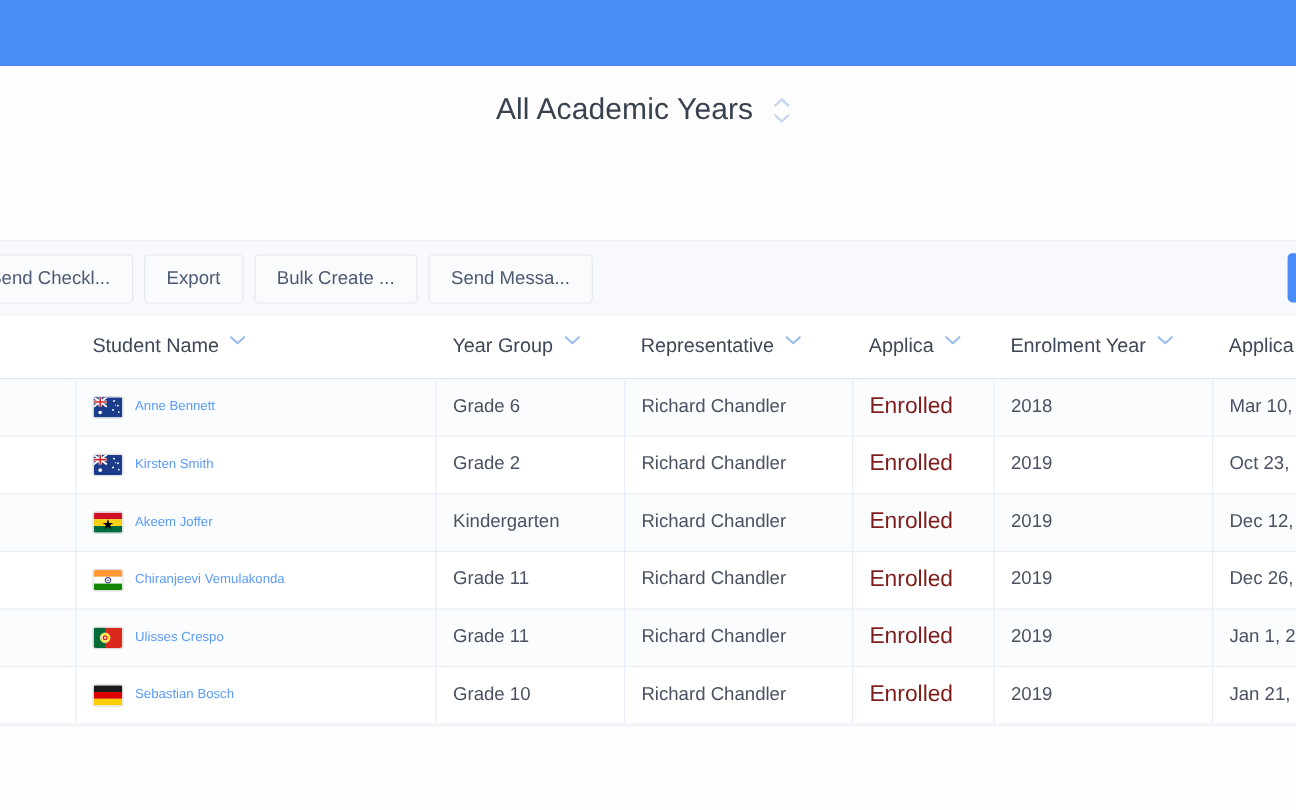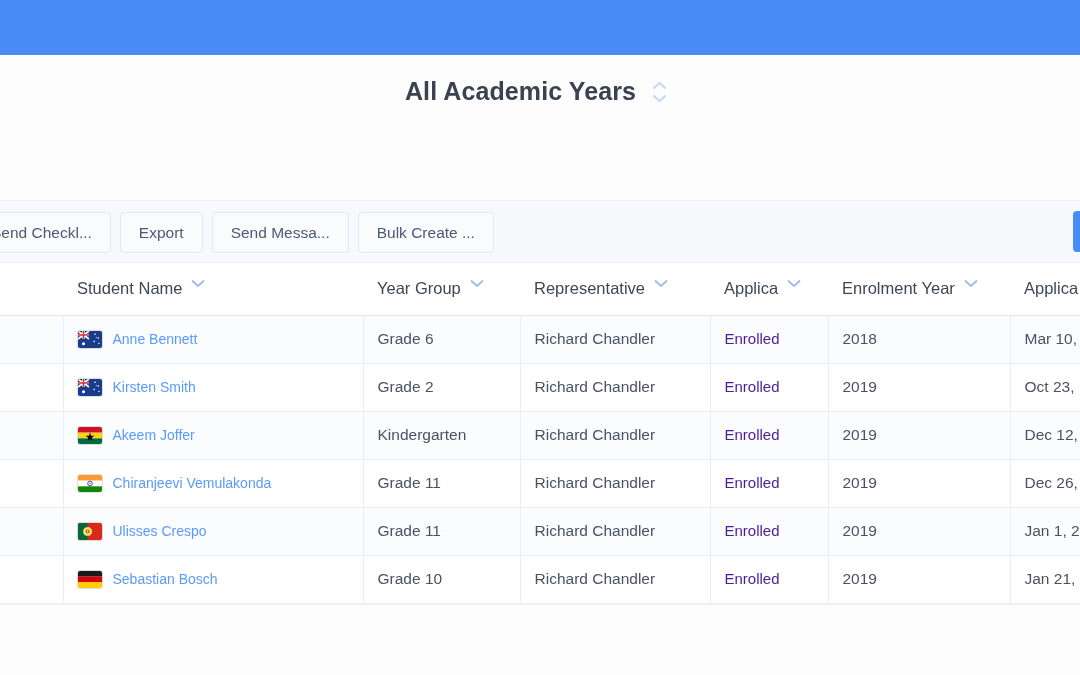--- a/index.html
+++ b/index.html
@@ -22,21 +22,21 @@
 
   
   .title-bar {
     position: absolute; top: 55px; left: 0;
     width: 1080px; height: 73px;
     background: #fdfdfe;
     display: flex; align-items: center; justify-content: center;
   }
   .title-inner { display: flex; align-items: center; gap: 14px; transform: translateX(-3px); }
   .page-title {
-    font-size: 25px; color: #3a4250; font-weight: 700;
+    font-size: 25px; color: #3a4250; font-weight: 400;
     letter-spacing: 0.1px; white-space: nowrap;
   }
   .sort-toggle {
     display: flex; flex-direction: column; align-items: center;
     gap: 4px; cursor: pointer; padding: 2px;
   }
   .sort-toggle svg { display: block; }
 
   
   .filter-strip {
@@ -158,24 +158,24 @@
     flex: 0 0 auto;
     width: 24px; height: 17px;
     border-radius: 2px;
     overflow: hidden;
     box-shadow: 0 0 0 1px rgba(0,0,0,.13);
     position: relative;
     display: block;
   }
   .flag svg { display: block; width: 24px; height: 17px; }
   .student-link {
-    color: #5b9bf8; text-decoration: none; font-size: 14px;
+    color: #5b9bf8; text-decoration: none; font-size: 11px;
     white-space: nowrap; cursor: pointer;
   }
-  .status-enrolled { color: #4c1d95; font-size: 15px; margin-top: 24px; }
+  .status-enrolled { color: #7f1d1d; font-size: 19px; margin-top: 24px; }
 
   
   .footer {
     position: absolute; top: 604px; left: 0;
     width: 1080px; height: 71px;
     background: #fdfdfe;
     border-top: 1px solid #eef1f6;
   }
 </style>
 </head>
@@ -209,22 +209,22 @@
         </svg>
       </span>
     </div>
     <div class="filter-link">View filter results a</div>
   </div>
 
   <div class="toolbar">
     <div class="toolbar-row" id="toolbar-row">
         <button class="tb-btn">Send Checkl...</button>
         <button class="tb-btn">Export</button>
+        <button class="tb-btn">Bulk Create ...</button>
         <button class="tb-btn">Send Messa...</button>
-        <button class="tb-btn">Bulk Create ...</button>
       </div>
   </div>
   <button class="tb-primary"></button>
 
   <div class="table-wrap">
     <table class="grid">
       <colgroup>
         <col class="c-check">
           <col class="c-name">
           <col class="c-year">

